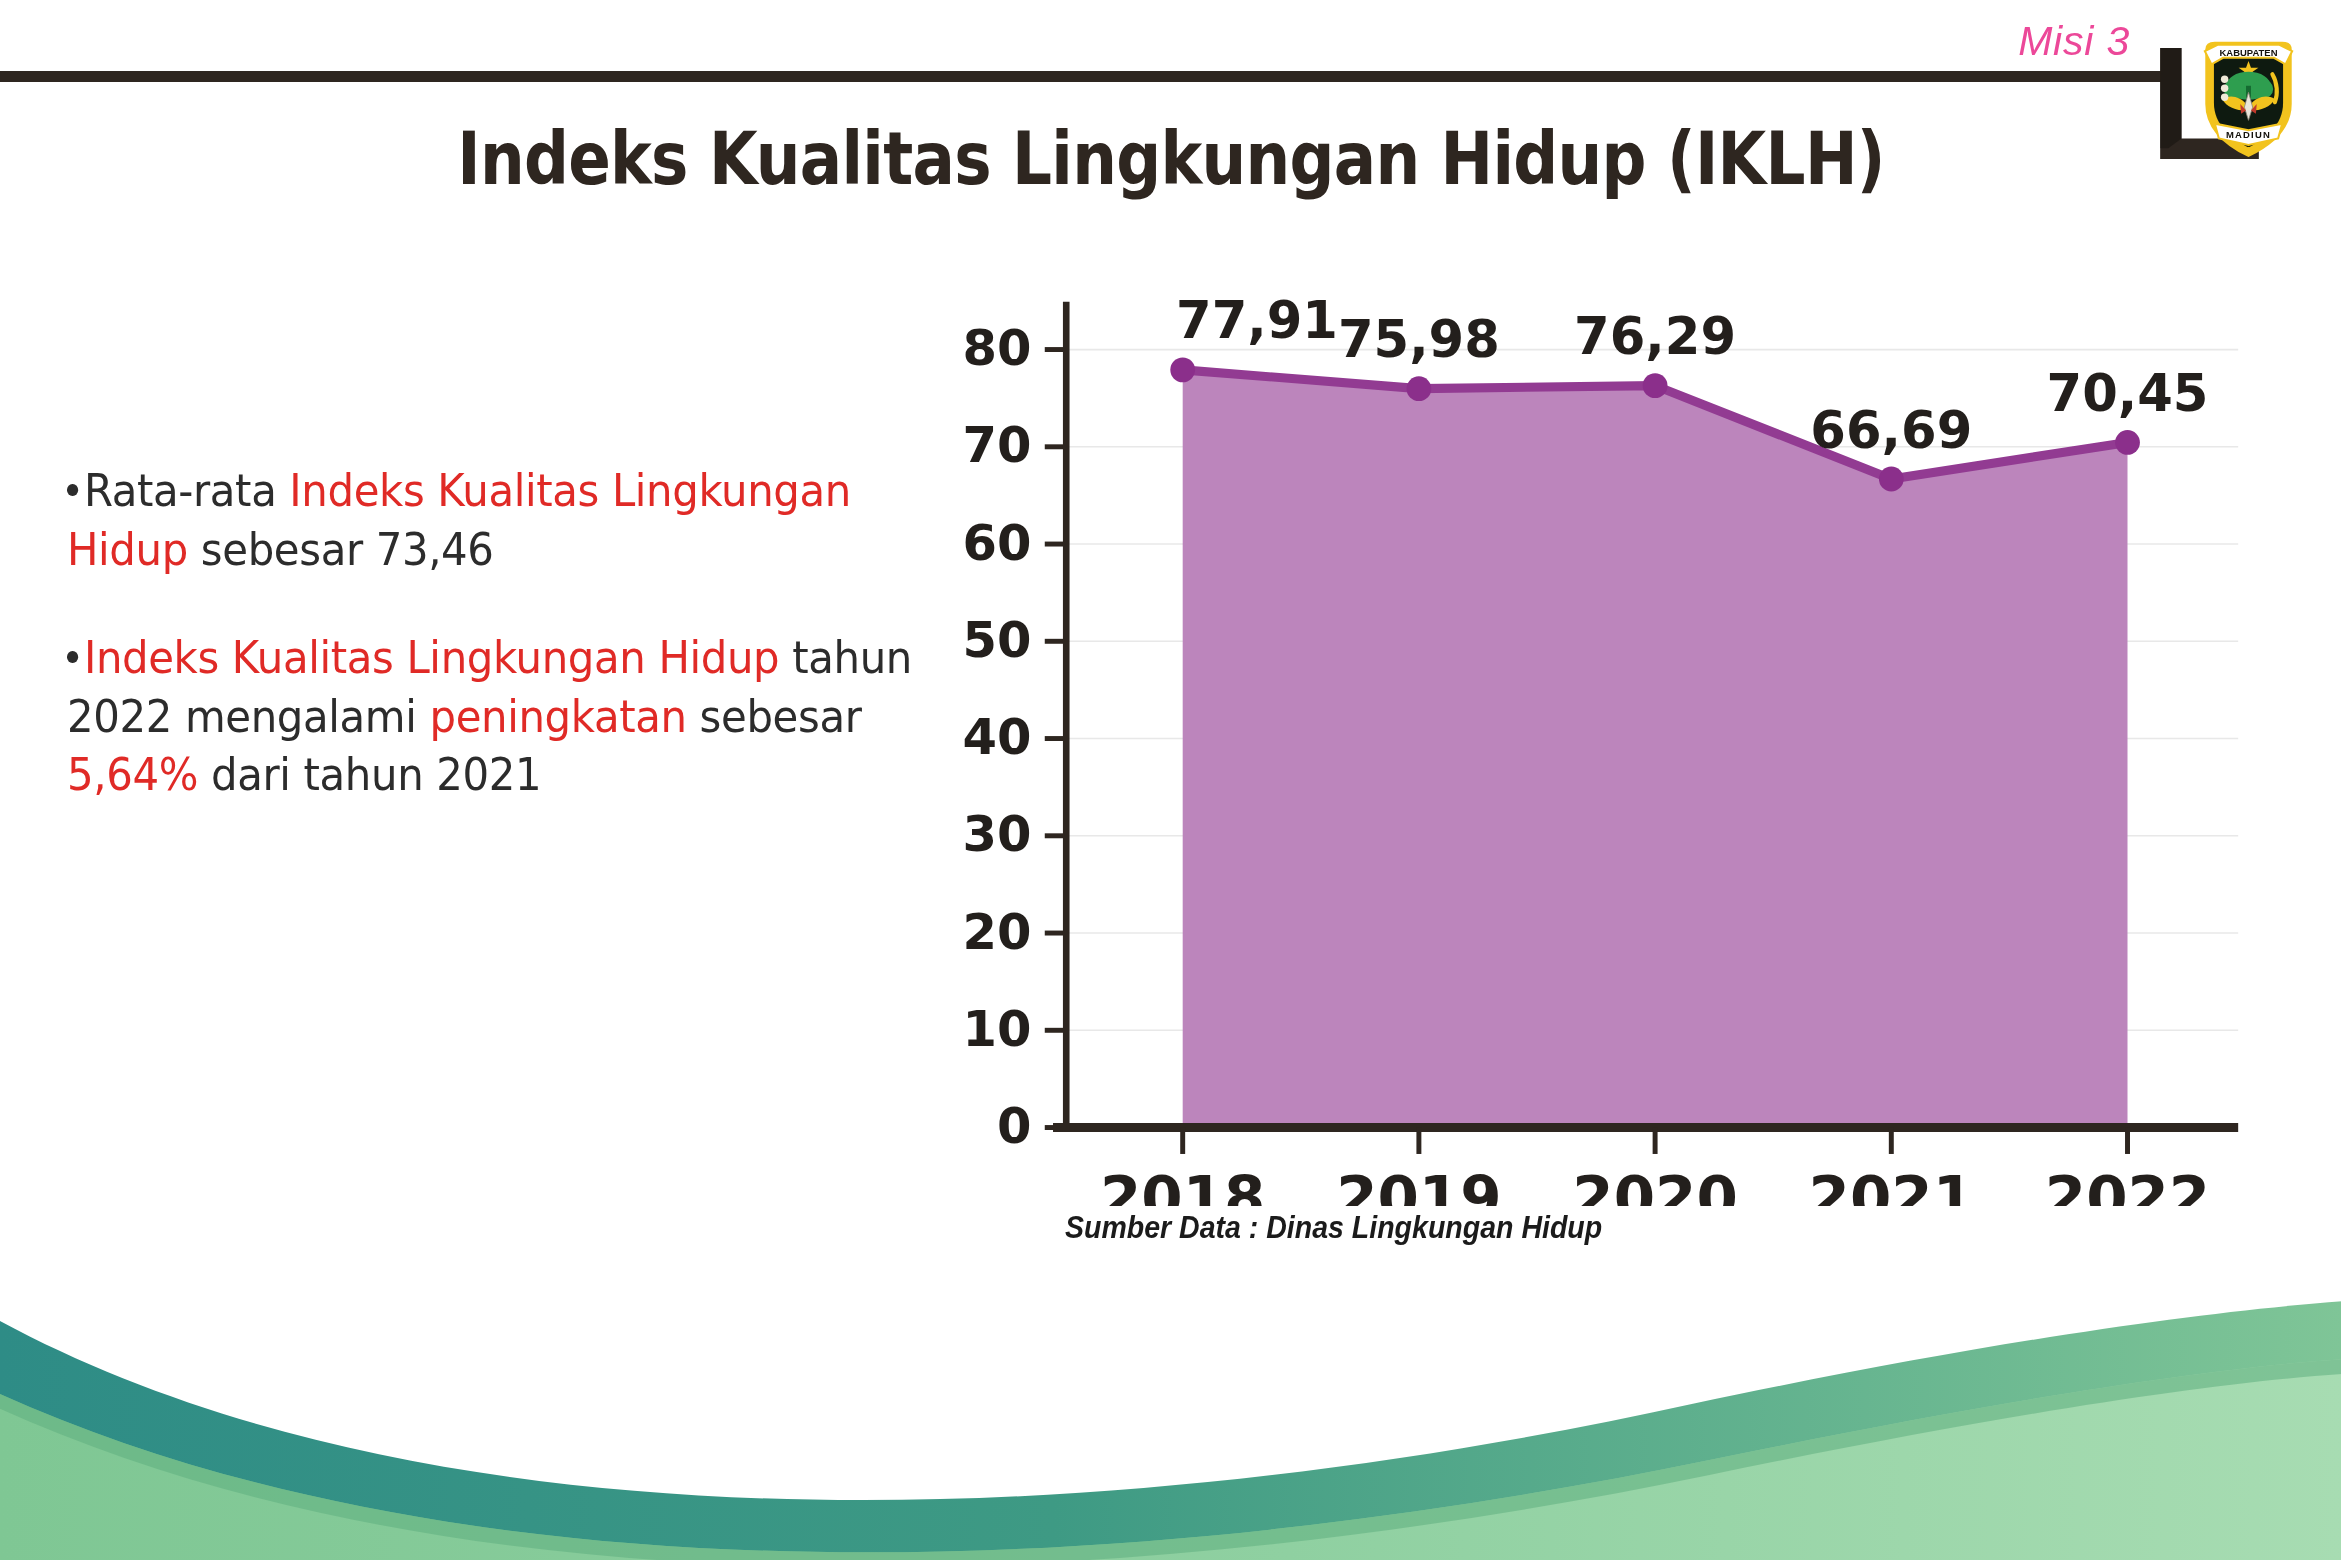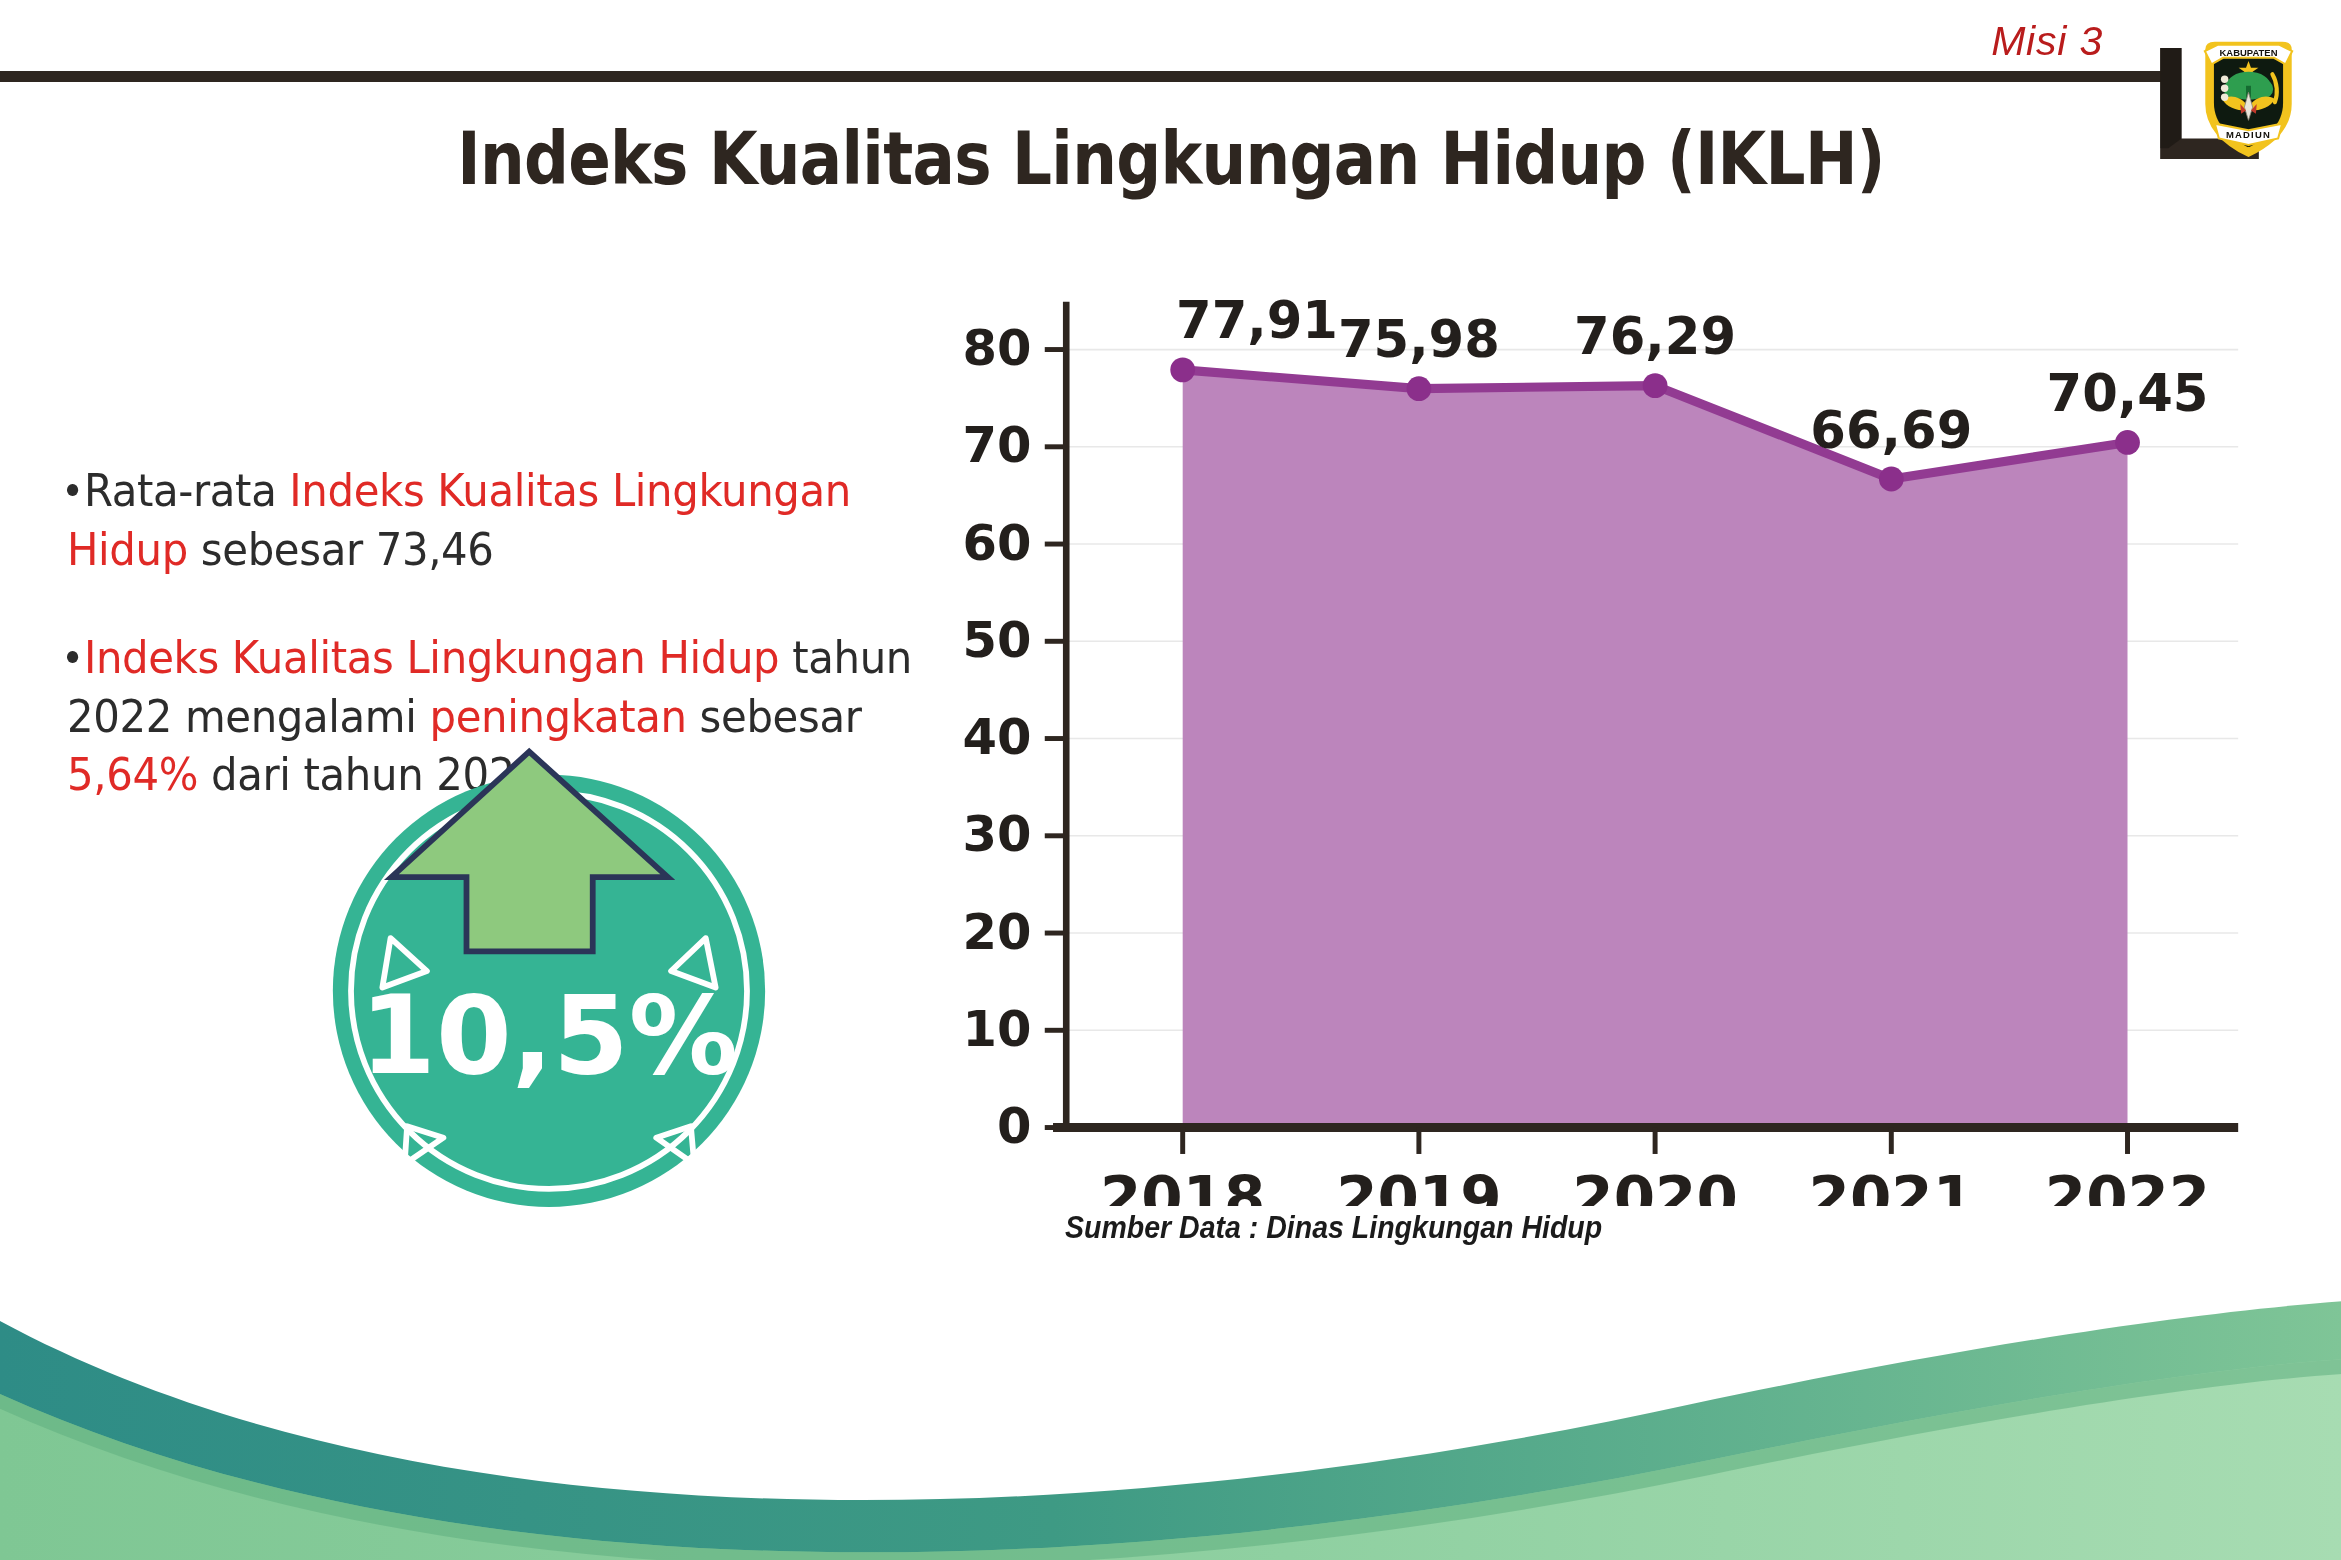--- a/index.html
+++ b/index.html
@@ -12,23 +12,23 @@
     position:relative;
   }
   #slide{position:absolute;left:0;top:0;width:2342px;height:1561px;background:#fff;overflow:hidden;}
 
   
   .header-rule{
     position:absolute;left:0;top:71px;width:2169px;height:10.7px;
     background:#2E2620;
   }
   .misi-label{
-    position:absolute;right:239px;top:18px;
+    position:absolute;right:212px;top:18px;
     font-family:"Liberation Sans", sans-serif;
-    font-style:italic;font-size:41px;color:#b91c1c;
+    font-style:italic;font-size:41px;color:#ec4899;
     letter-spacing:0.8px;white-space:nowrap;
   }
   .corner-bracket{
     position:absolute;left:2160px;top:48px;width:99px;height:111px;
   }
   .crest{
     position:absolute;left:2195px;top:28px;width:107px;height:132px;
   }
 
   
@@ -138,42 +138,20 @@
 
   <div class="bullets">
     <div class="bullet">
       <span class="dot"></span><span><span>Rata-rata </span><span class="red">Indeks Kualitas Lingkungan Hidup</span><span> sebesar 73,46</span></span>
     </div>
     <div class="bullet">
       <span class="dot"></span><span><span class="red">Indeks Kualitas Lingkungan Hidup</span><span> tahun 2022 mengalami </span><span class="red">peningkatan</span><span> sebesar </span><span class="red">5,64%</span><span> dari tahun 2021</span></span>
     </div>
   </div>
 
-  <div class="badge-wrap">
-    <svg viewBox="0 0 560 570" width="462" height="471">
-
-      <circle cx="280" cy="300" r="262" fill="#35B494"></circle>
-
-      <circle cx="280" cy="300" r="240" fill="none" stroke="#FFFFFF" stroke-width="7"></circle>
-
-      <g>
-        <polygon points="258,12 100,158 100,250 190,250 190,250 190,250 190,250 190,250 190,250 190,250 190,250 190,250 190,250 190,250" fill="none"></polygon>
-        <path d="M256,10 L424,162 L333,162 L333,252 L180,252 L180,162 L89,162 Z" fill="#8EC97E" stroke="#2B3558" stroke-width="7" stroke-linejoin="miter"></path>
-      </g>
-
-      <g fill="none" stroke="#FFFFFF" stroke-width="7" stroke-linejoin="round">
-        <polygon points="88,236 132,276 78,296"></polygon>
-        <polygon points="470,236 428,276 482,296"></polygon>
-        <polygon points="105,510 152,478 108,464"></polygon>
-        <polygon points="456,510 410,478 452,464"></polygon>
-      </g>
-
-      <text x="280" y="400" text-anchor="middle" font-family="'DejaVu Sans', sans-serif" font-weight="bold" font-size="132" fill="#FFFFFF">10,5%</text>
-    </svg>
-  </div>
 
   <div class="chart-wrap">
     <svg id="chart-svg" viewBox="0 0 1580 1120" width="1305" height="925">
       <g id="gridlines">
           <line x1="131" y1="907.25" x2="1550" y2="907.25" stroke="#E8E8E8" stroke-width="2"></line>
           <line x1="131" y1="789.5" x2="1550" y2="789.5" stroke="#E8E8E8" stroke-width="2"></line>
           <line x1="131" y1="671.75" x2="1550" y2="671.75" stroke="#E8E8E8" stroke-width="2"></line>
           <line x1="131" y1="554" x2="1550" y2="554" stroke="#E8E8E8" stroke-width="2"></line>
           <line x1="131" y1="436.25" x2="1550" y2="436.25" stroke="#E8E8E8" stroke-width="2"></line>
           <line x1="131" y1="318.5" x2="1550" y2="318.5" stroke="#E8E8E8" stroke-width="2"></line>

